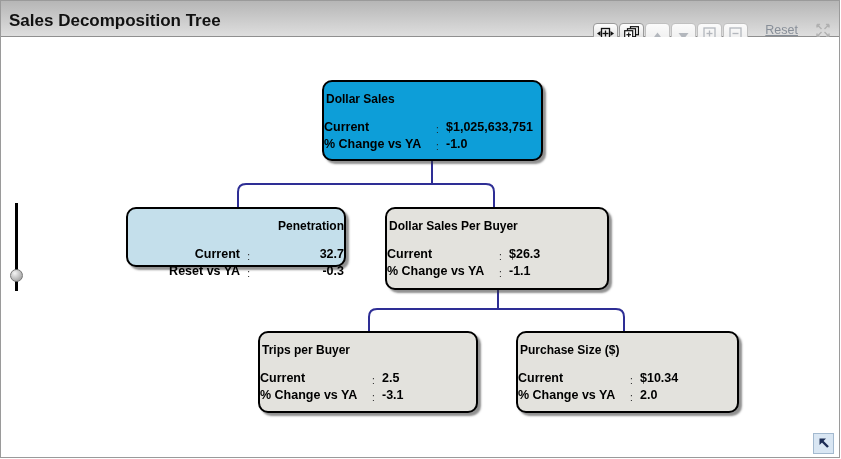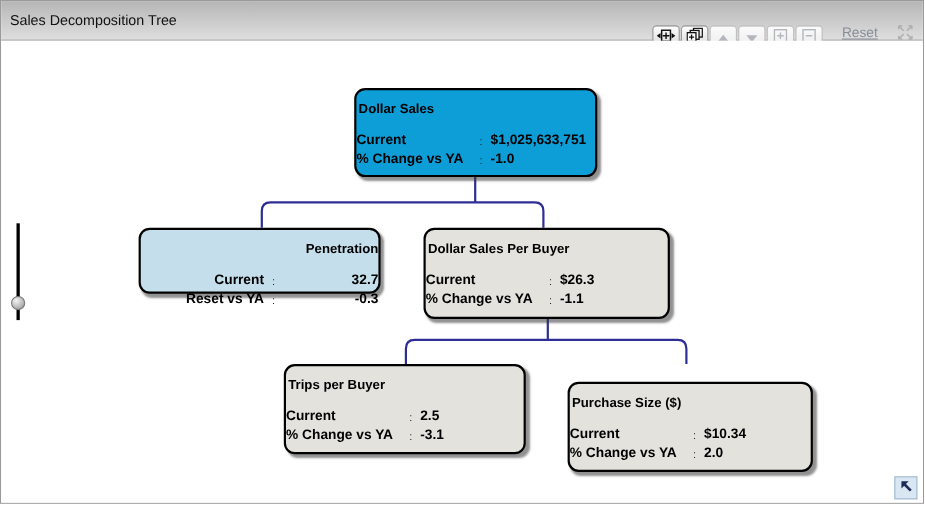--- a/index.html
+++ b/index.html
@@ -5,22 +5,22 @@
   * { margin:0; padding:0; box-sizing:border-box; }
   body { width:841px; height:459px; position:relative; background:#fff;
          font-family:"Liberation Sans", sans-serif; }
   .widget { position:absolute; left:0; top:0; width:840px; height:458px;
             border:1px solid #9a9a9a; background:#fff; overflow:hidden; }
 
   
   .header { position:relative; height:36px;
             background:linear-gradient(#b6b6b6, #dedede);
             border-bottom:1px solid #8f8f8f; }
-  .header-title { position:absolute; left:8px; top:10px; font-size:13px;
-                  color:#111; }
+  .header-title { position:absolute; left:8px; top:10px; font-size:17px;
+                  color:#111;font-weight:bold; }
   .toolbar { position:absolute; right:7px; top:11px; display:flex;
              align-items:flex-start;margin-top:11px; }
   .tbtn { width:25px; height:23px; border-radius:4px; margin-left:1px;
           display:flex; align-items:center; justify-content:center;
           border:1px solid #9a9a9a;
           background:linear-gradient(#fefefe, #d4d4d4); cursor:pointer; }
   .tbtn.disabled { border-color:#c0c0c0;
           background:linear-gradient(#fbfbfb, #ebebeb); cursor:default; }
   .reset-link { margin:0 16px 0 17px; font-size:12.5px; color:#878e98;
                 text-decoration:underline; cursor:pointer; }
@@ -205,21 +205,21 @@
         <span class="colon">:</span>
         <span class="val">2.5</span>
       </div>
       <div class="row">
         <span class="lbl">% Change vs YA</span>
         <span class="colon">:</span>
         <span class="val">-3.1</span>
       </div>
     </div>
 
-    <div class="node node-gray" style="left:515px; top:310px; width:223px; height:82px;">
+    <div class="node node-gray" style="left:515px; top:294px; width:223px; height:82px;">
       <div class="node-title">Purchase Size ($)</div>
       <div class="row">
         <span class="lbl">Current</span>
         <span class="colon">:</span>
         <span class="val">$10.34</span>
       </div>
       <div class="row">
         <span class="lbl">% Change vs YA</span>
         <span class="colon">:</span>
         <span class="val">2.0</span>

